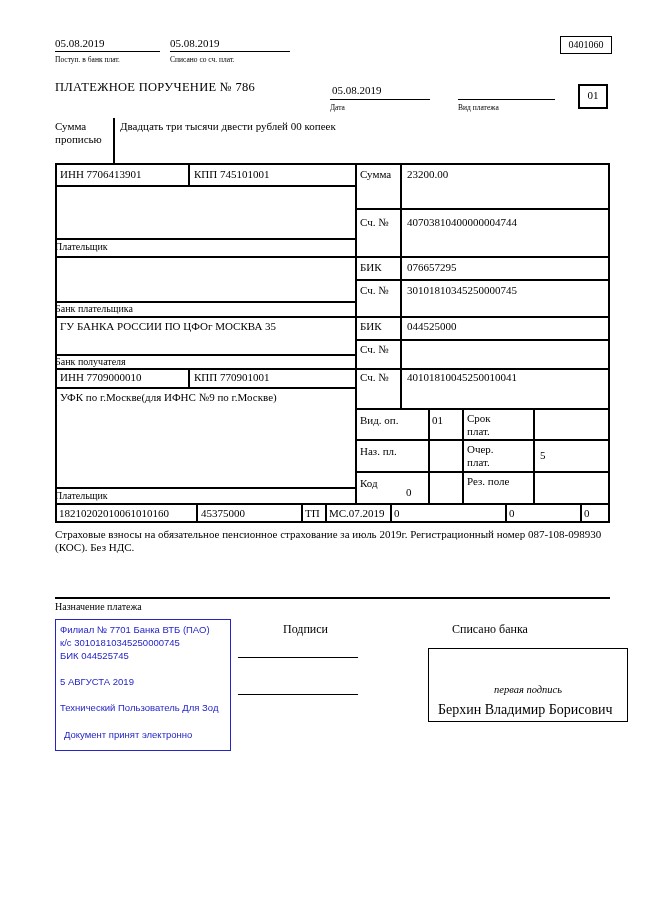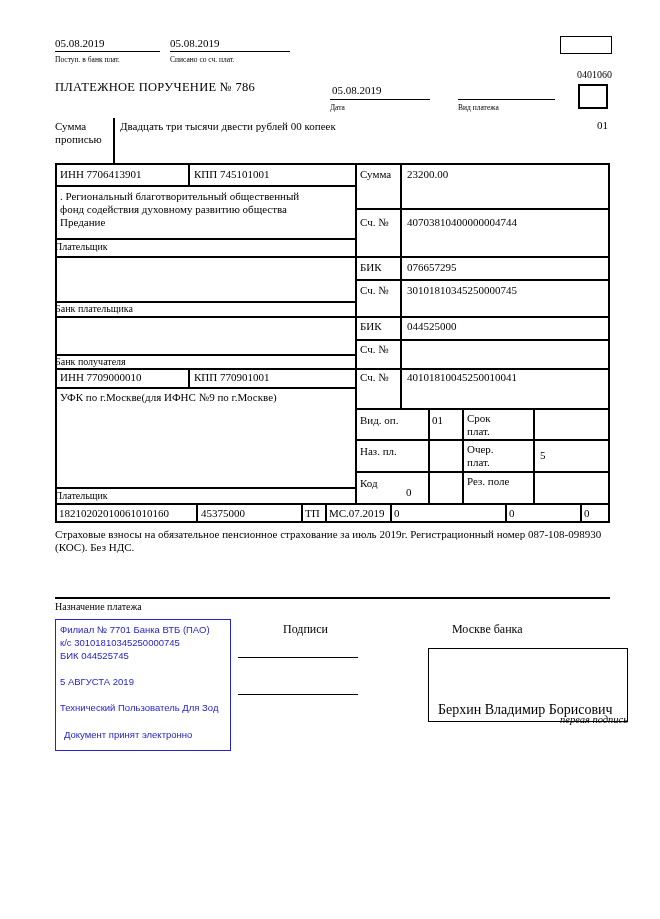--- a/index.html
+++ b/index.html
@@ -4,21 +4,21 @@
 <style>
   html,body{margin:0;padding:0;background:#fff;}
   .page{position:relative;width:660px;height:919px;background:#fff;color:#000;
         font-family:"Liberation Serif",serif;overflow:hidden;}
   .t{position:absolute;font-size:11px;line-height:1.2;white-space:nowrap;}
   .wrap{white-space:normal;}
   .small{font-size:7.5px;}
   .sec{font-size:10px;}
   .bold{font-weight:bold;}
   .italic{font-style:italic;}
-  .center{text-align:right;margin-top:30px;}
+  .center{text-align:center;}
   .title{font-size:12.5px;font-weight:normal;letter-spacing:.3px;}
   .hl{position:absolute;height:2px;background:#000;}
   .vl{position:absolute;width:2px;background:#000;}
   .thin{height:1px;}
   .box{position:absolute;border:2px solid #000;box-sizing:border-box;}
   .sans{font-family:"Liberation Sans",sans-serif;}
 </style>
 </head>
 <body>
 
@@ -80,31 +80,31 @@
   <div class="vl" style="left:301px;top:503px;height:20px"></div>
   <div class="vl" style="left:325px;top:503px;height:20px"></div>
   <div class="vl" style="left:390px;top:503px;height:20px"></div>
   <div class="vl" style="left:505px;top:503px;height:20px"></div>
   <div class="vl" style="left:580px;top:503px;height:20px"></div>
 
   <div class="t" style="left:60px;top:168px">ИНН 7706413901</div>
   <div class="t" style="left:194px;top:168px">КПП 745101001</div>
   <div class="t" style="left:360px;top:168px">Сумма</div>
   <div class="t" style="left:407px;top:168px">23200.00</div>
-  <div class="t wrap" style="left:60px;top:190px;width:240px">. Региональный благотворительный общественный фонд содействия духовному развитию общества Предание</div>
   <div class="t" style="left:360px;top:216px">Сч. №</div>
   <div class="t" style="left:407px;top:216px">40703810400000004744</div>
   <div class="t sec" style="left:55px;top:241px">Плательщик</div>
 
   <div class="t" style="left:360px;top:261px">БИК</div>
   <div class="t" style="left:407px;top:261px">076657295</div>
   <div class="t" style="left:360px;top:284px">Сч. №</div>
   <div class="t" style="left:407px;top:284px">30101810345250000745</div>
   <div class="t sec" style="left:55px;top:303px">Банк плательщика</div>
 
+  <div class="t" style="left:60px;top:320px">ГУ БАНКА РОССИИ ПО ЦФОг МОСКВА 35</div>
   <div class="t" style="left:360px;top:320px">БИК</div>
   <div class="t" style="left:407px;top:320px">044525000</div>
   <div class="t" style="left:360px;top:343px">Сч. №</div>
   <div class="t" style="left:407px;top:343px"></div>
   <div class="t sec" style="left:55px;top:356px">Банк получателя</div>
 
   <div class="t" style="left:60px;top:371px">ИНН 7709000010</div>
   <div class="t" style="left:194px;top:371px">КПП 770901001</div>
   <div class="t" style="left:360px;top:371px">Сч. №</div>
   <div class="t" style="left:407px;top:371px">40101810045250010041</div>
@@ -127,21 +127,21 @@
   <div class="t" style="left:329px;top:507px">МС.07.2019</div>
   <div class="t" style="left:394px;top:507px">0</div>
   <div class="t" style="left:509px;top:507px">0</div>
   <div class="t" style="left:584px;top:507px">0</div>
 
   <div class="t wrap" style="left:55px;top:528px;width:548px">Страховые взносы на обязательное пенсионное страхование за июль 2019г. Регистрационный номер 087-108-098930 (КОС). Без НДС.</div>
   <div class="hl" style="left:55px;top:597px;width:555px"></div>
   <div class="t sec" style="left:55px;top:601px">Назначение платежа</div>
 
   <div class="t" style="left:283px;top:622px;font-size:12px">Подписи</div>
-  <div class="t" style="left:452px;top:622px;font-size:12px">Москве банка</div>
+  <div class="t" style="left:452px;top:622px;font-size:12px">Списано банка</div>
 
   <div class="hl thin" style="left:238px;top:657px;width:120px"></div>
   <div class="hl thin" style="left:238px;top:694px;width:120px"></div>
 
   <div class="box blue-border" style="left: 55px; top: 619px; width: 176px; height: 132px; border-width: 1px; border-color: rgb(36, 36, 200);"></div>
   <div class="t sans blue" style="left: 60px; top: 624px; font-size: 9.5px; color: rgb(36, 36, 200);">Филиал № 7701 Банка ВТБ (ПАО)</div>
   <div class="t sans blue" style="left: 60px; top: 637px; font-size: 9.5px; color: rgb(36, 36, 200);">к/с 30101810345250000745</div>
   <div class="t sans blue" style="left: 60px; top: 650px; font-size: 9.5px; color: rgb(36, 36, 200);">БИК 044525745</div>
   <div class="t sans blue" style="left: 60px; top: 676px; font-size: 9.5px; color: rgb(36, 36, 200);">5 АВГУСТА 2019</div>
   <div class="t sans blue wrap" style="left: 60px; top: 702px; width: 160px; font-size: 9.5px; color: rgb(36, 36, 200);">Технический Пользователь Для Зод</div>

